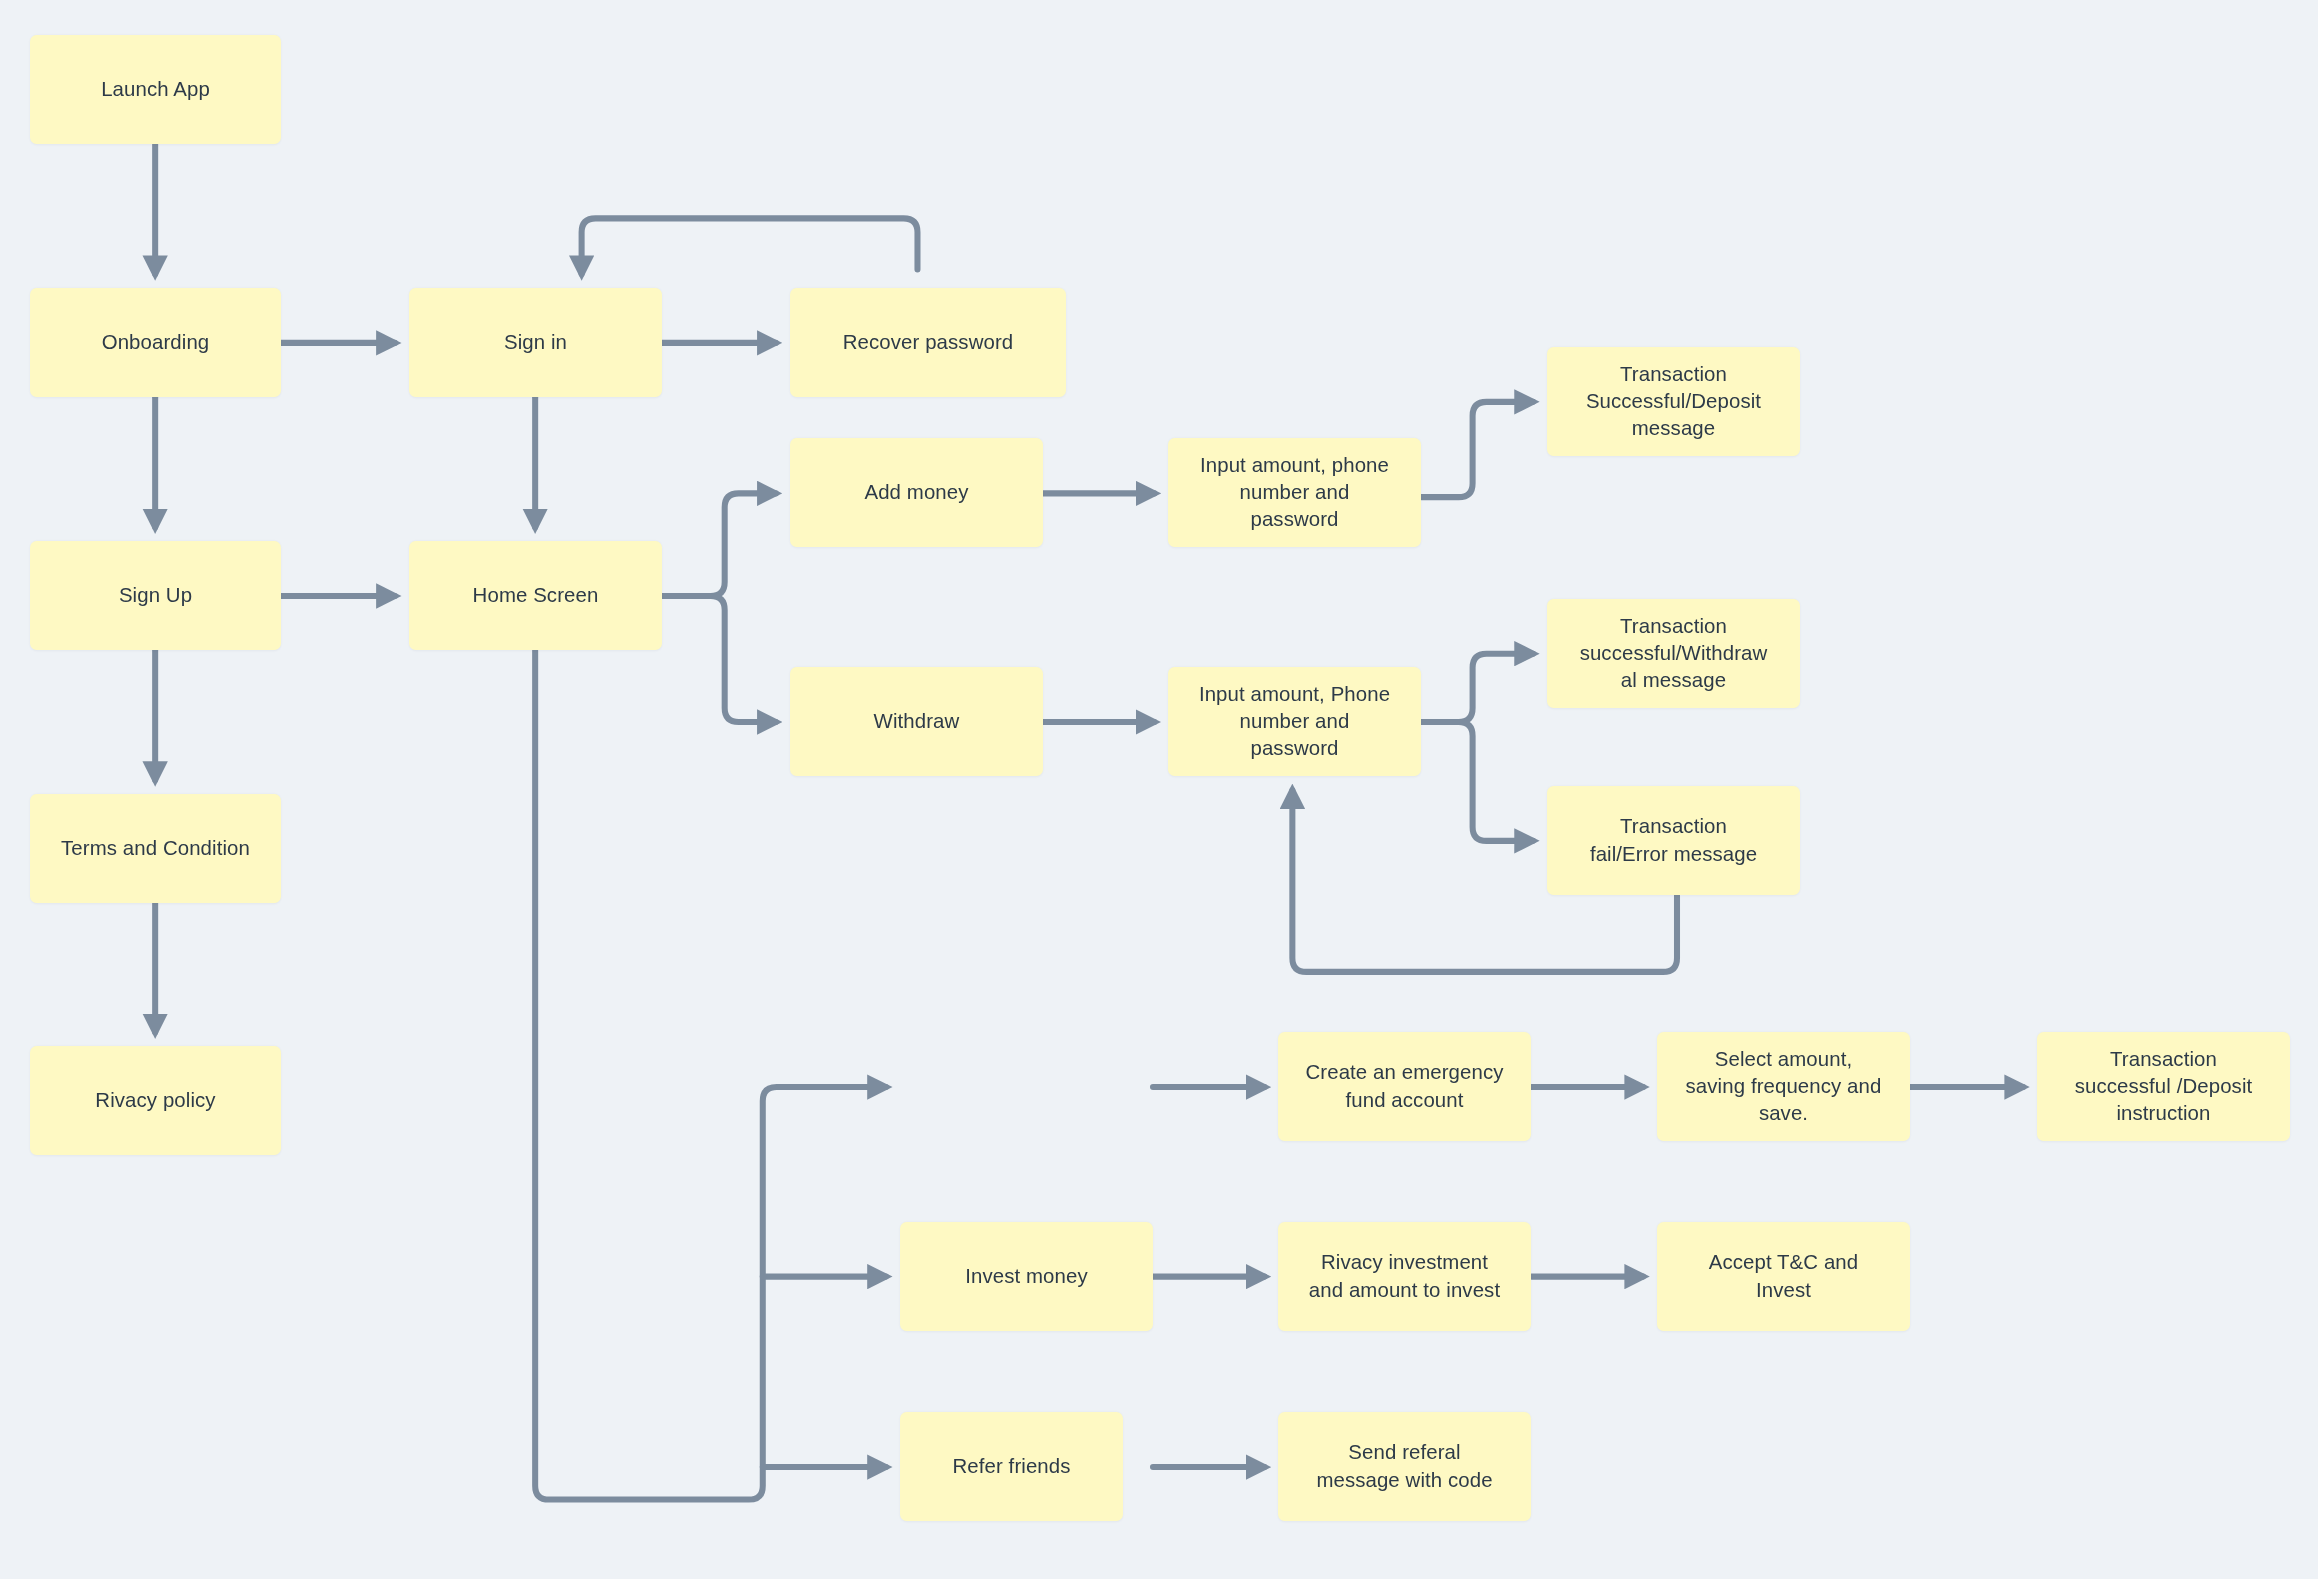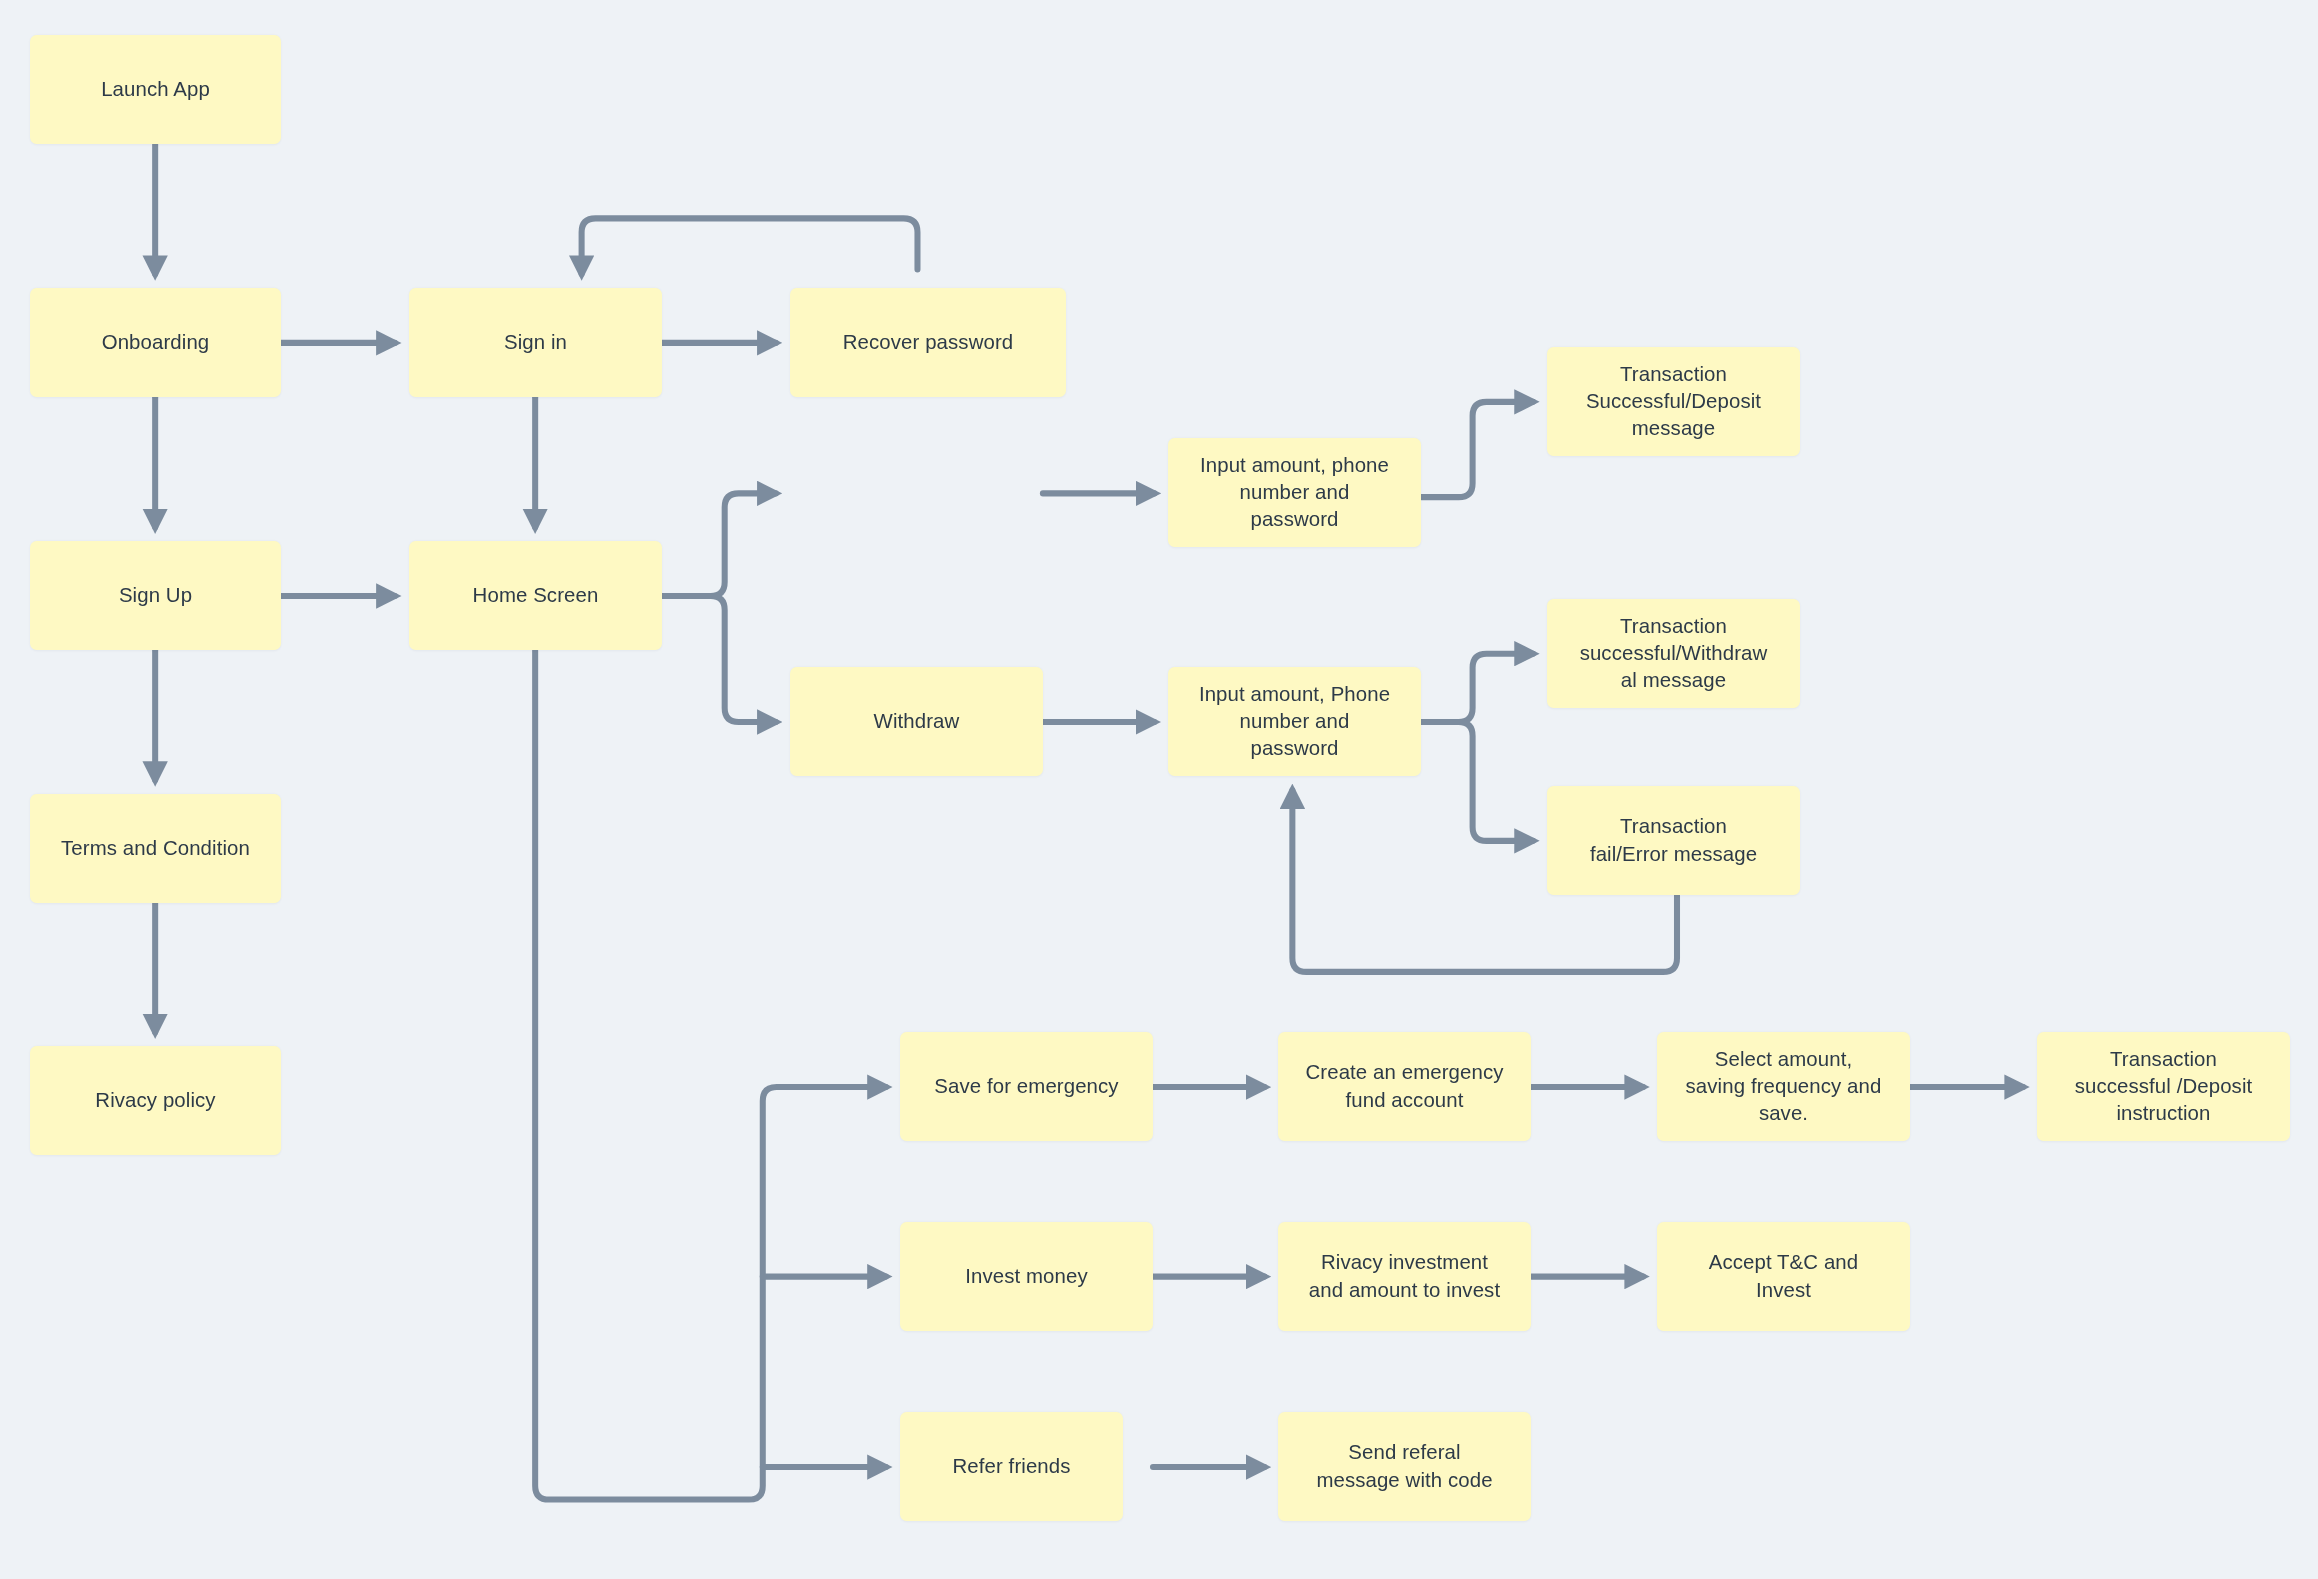--- a/index.html
+++ b/index.html
@@ -105,20 +105,23 @@
   <div class="node" style="left:409px;top:288px;width:253px;height:109px;">
     <span class="node-label">Sign in</span>
   </div>
   <div class="node" style="left:409px;top:541px;width:253px;height:109px;">
     <span class="node-label">Home Screen</span>
   </div>
 
   <div class="node" style="left:790px;top:288px;width:276px;height:109px;">
     <span class="node-label">Recover password</span>
   </div>
+  <div class="node" style="left:790px;top:438px;width:253px;height:109px;">
+    <span class="node-label">Add money</span>
+  </div>
   <div class="node" style="left:790px;top:667px;width:253px;height:109px;">
     <span class="node-label">Withdraw</span>
   </div>
 
   <div class="node" style="left:1168px;top:438px;width:253px;height:109px;">
     <span class="node-label">Input amount, phone
 number and
 password</span>
   </div>
   <div class="node" style="left:1168px;top:667px;width:253px;height:109px;">
@@ -135,23 +138,20 @@
   <div class="node" style="left:1547px;top:599px;width:253px;height:109px;">
     <span class="node-label">Transaction
 successful/Withdraw
 al message</span>
   </div>
   <div class="node" style="left:1547px;top:786px;width:253px;height:109px;">
     <span class="node-label">Transaction
 fail/Error message</span>
   </div>
 
-  <div class="node" style="left:900px;top:1032px;width:253px;height:109px;">
-    <span class="node-label">Save for emergency</span>
-  </div>
   <div class="node" style="left:1278px;top:1032px;width:253px;height:109px;">
     <span class="node-label">Create an emergency
 fund account</span>
   </div>
   <div class="node" style="left:1657px;top:1032px;width:253px;height:109px;">
     <span class="node-label">Select amount,
 saving frequency and
 save.</span>
   </div>
   <div class="node" style="left:2037px;top:1032px;width:253px;height:109px;">

